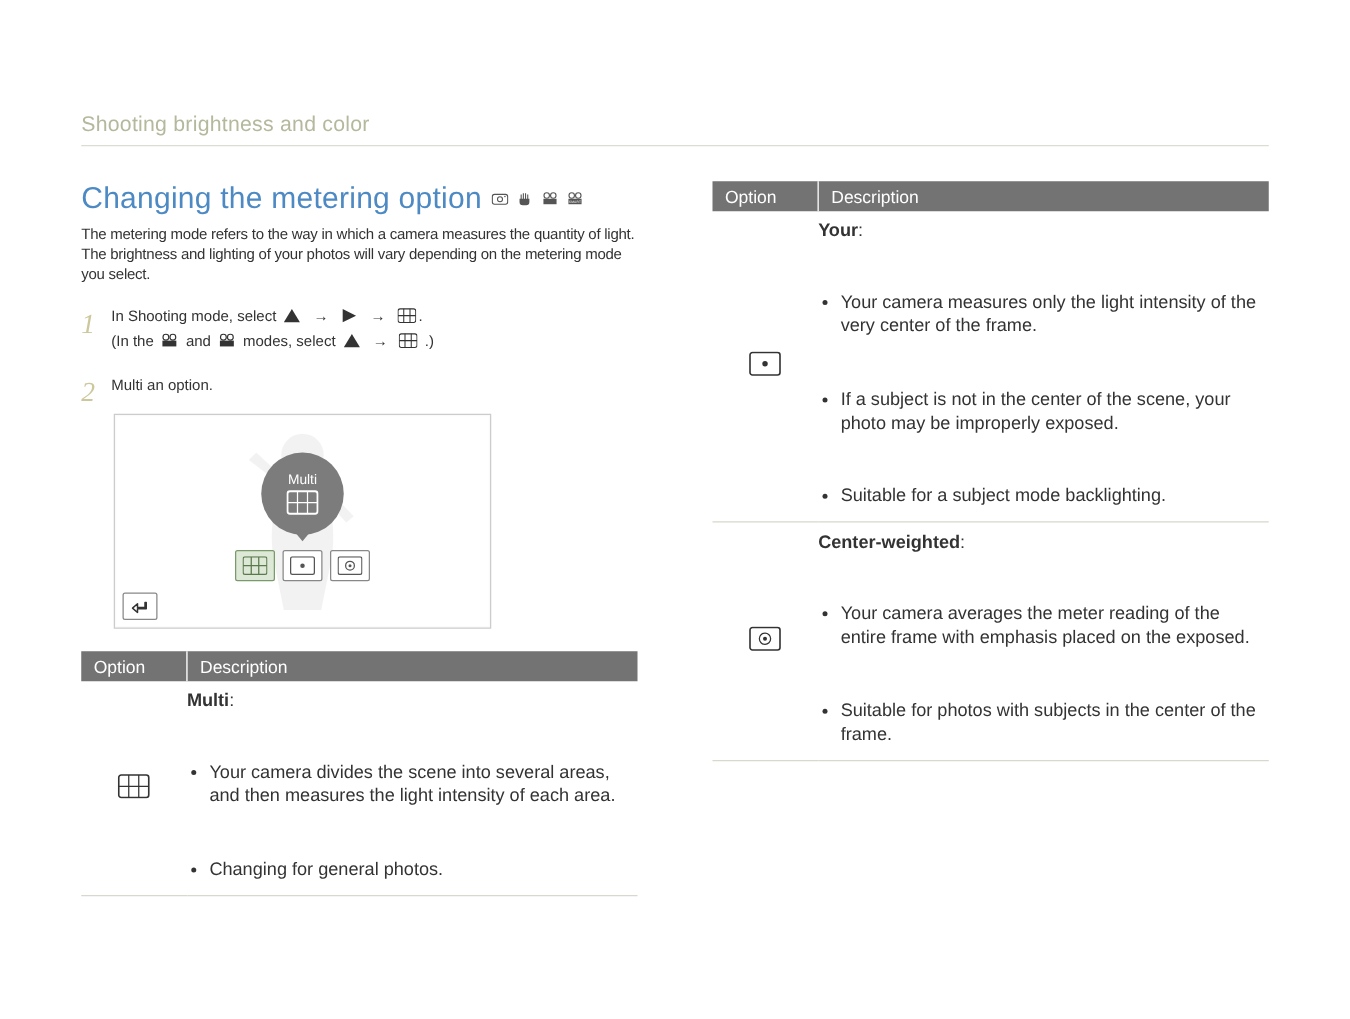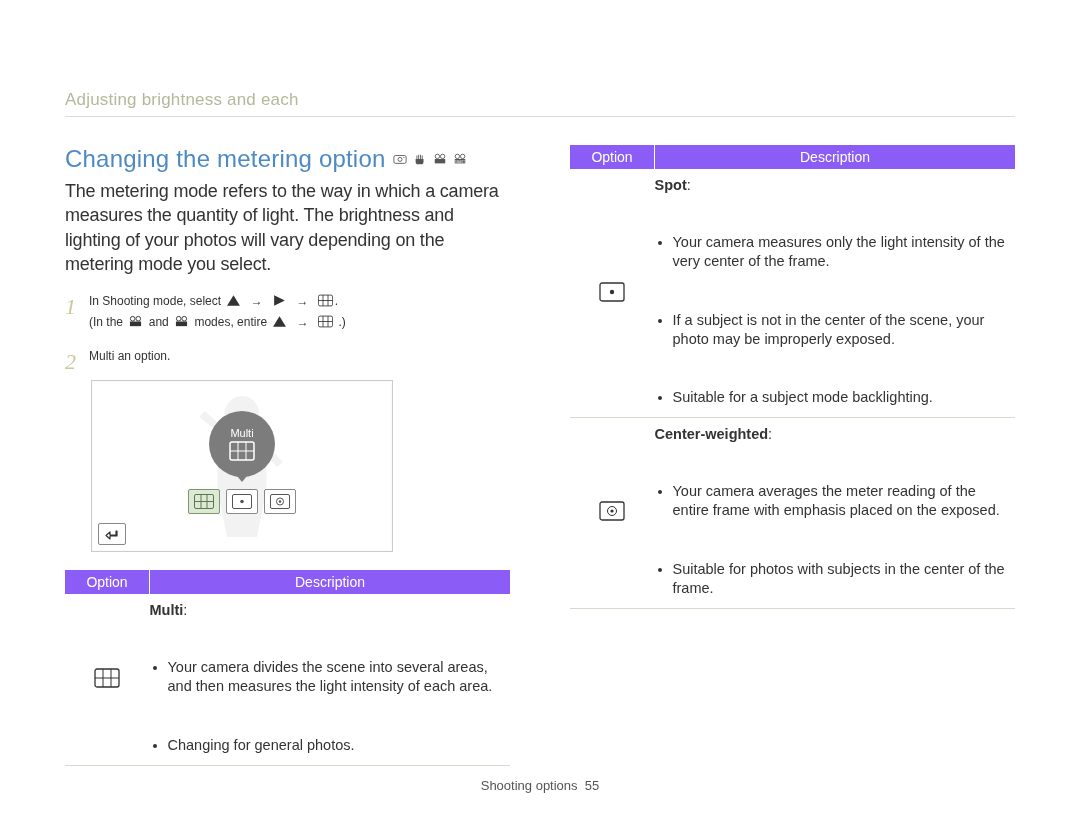--- a/index.html
+++ b/index.html
@@ -49,21 +49,21 @@
   .mode-icons {
     display: inline-flex;
     gap: 6px;
     color: #555;
   }
   .mode-icons svg { width: 14px; height: 14px; }
   .body-text {
     line-height: 1.35;
     margin-bottom: 16px;
     color: #333;
-    font-size: 18px;
+    font-size: 12px;
     letter-spacing: -0.2px;
   }
   ol.steps {
     list-style: none;
     padding: 0;
     margin: 0 0 14px 0;
     counter-reset: stepnum;
   }
   ol.steps > li {
     counter-increment: stepnum;
@@ -163,24 +163,24 @@
     align-items: center;
     justify-content: center;
     background: #fff;
   }
   table.opt-table {
     border-collapse: collapse;
     width: 100%;
     font-size: 14.5px;
   }
   table.opt-table th {
-    background: #8b5cf6;
+    background: #737373;
     color: #fff;
     font-weight: 400;
-    text-align: center;
+    text-align: left;
     padding: 4px 10px;
     font-size: 14px;
   }
   table.opt-table th:first-child {
     width: 64px;
     border-right: 1px solid #fff;
   }
   table.opt-table td {
     border-bottom: 1px solid #d8d8cc;
     padding: 8px 8px 8px 0;
@@ -209,21 +209,21 @@
     width: 100%;
     text-align: center;
     font-size: 13px;
     color: #555;
   }
 </style>
 </head>
 <body>
 
 <div class="page">
-  <div class="breadcrumb">Adjusting brightness and each</div>
+  <div class="breadcrumb">Shooting brightness and color</div>
 
   <div class="columns">
 
     <div class="col">
       <h2 class="heading">
         <span>Changing the metering option</span>
         <span class="mode-icons">
           <svg viewBox="0 0 16 16">
               <rect x="1" y="4" width="14" height="9" rx="2" fill="none" stroke="#555"></rect>
               <circle cx="8" cy="8.5" r="2.3" fill="none" stroke="#555"></circle>
@@ -271,21 +271,21 @@
                 <circle cx="5" cy="4" r="2.5" fill="none" stroke="#333"></circle>
                 <circle cx="11" cy="4" r="2.5" fill="none" stroke="#333"></circle>
                 <rect x="2" y="7" width="12" height="5" fill="#333"></rect>
               </svg></span>
           <span> and </span>
           <span class="inline-ico"><svg viewBox="0 0 16 14">
                 <circle cx="5" cy="4" r="2.5" fill="none" stroke="#333"></circle>
                 <circle cx="11" cy="4" r="2.5" fill="none" stroke="#333"></circle>
                 <rect x="2" y="7" width="12" height="5" fill="#333"></rect>
               </svg></span>
-          <span> modes, entire </span>
+          <span> modes, select </span>
           <span class="inline-ico"><svg viewBox="0 0 14 12">
                 <path d="M7 1 L13 11 H1 Z" fill="#333"></path>
               </svg></span>
           <span class="arrow">→</span>
           <span class="inline-ico"><svg viewBox="0 0 18 14">
                 <rect x="0.5" y="0.5" width="17" height="13" rx="2" fill="none" stroke="#333"></rect>
                 <line x1="6" y1="0.5" x2="6" y2="13.5" stroke="#333"></line>
                 <line x1="12" y1="0.5" x2="12" y2="13.5" stroke="#333"></line>
                 <line x1="0.5" y1="7" x2="17.5" y2="7" stroke="#333"></line>
               </svg></span>
@@ -375,21 +375,21 @@
           <th>Description</th>
         </tr>
         <tr>
           <td class="icon-cell">
             <svg width="26" height="20" viewBox="0 0 26 20">
                   <rect x="1" y="1" width="24" height="18" rx="2" fill="none" stroke="#333" stroke-width="1.3"></rect>
                   <circle cx="13" cy="10" r="2.2" fill="#333"></circle>
                 </svg>
           </td>
           <td class="desc">
-            <b><span>Spot</span></b>:
+            <b><span>Your</span></b>:
             <ul>
               <li>Your camera measures only the light intensity of the very center of the frame.</li>
               <li>If a subject is not in the center of the scene, your photo may be improperly exposed.</li>
               <li>Suitable for a subject mode backlighting.</li>
             </ul>
           </td>
         </tr>
         <tr>
           <td class="icon-cell">
             <svg width="26" height="20" viewBox="0 0 26 20">
@@ -404,16 +404,13 @@
               <li>Your camera averages the meter reading of the entire frame with emphasis placed on the exposed.</li>
               <li>Suitable for photos with subjects in the center of the frame.</li>
             </ul>
           </td>
         </tr>
       </tbody>
         </table>
     </div>
   </div>
 
-  <div class="footer">
-    <span>Shooting options</span>&nbsp;&nbsp;<span>55</span>
-  </div>
 </div>
 
 </body></html>

